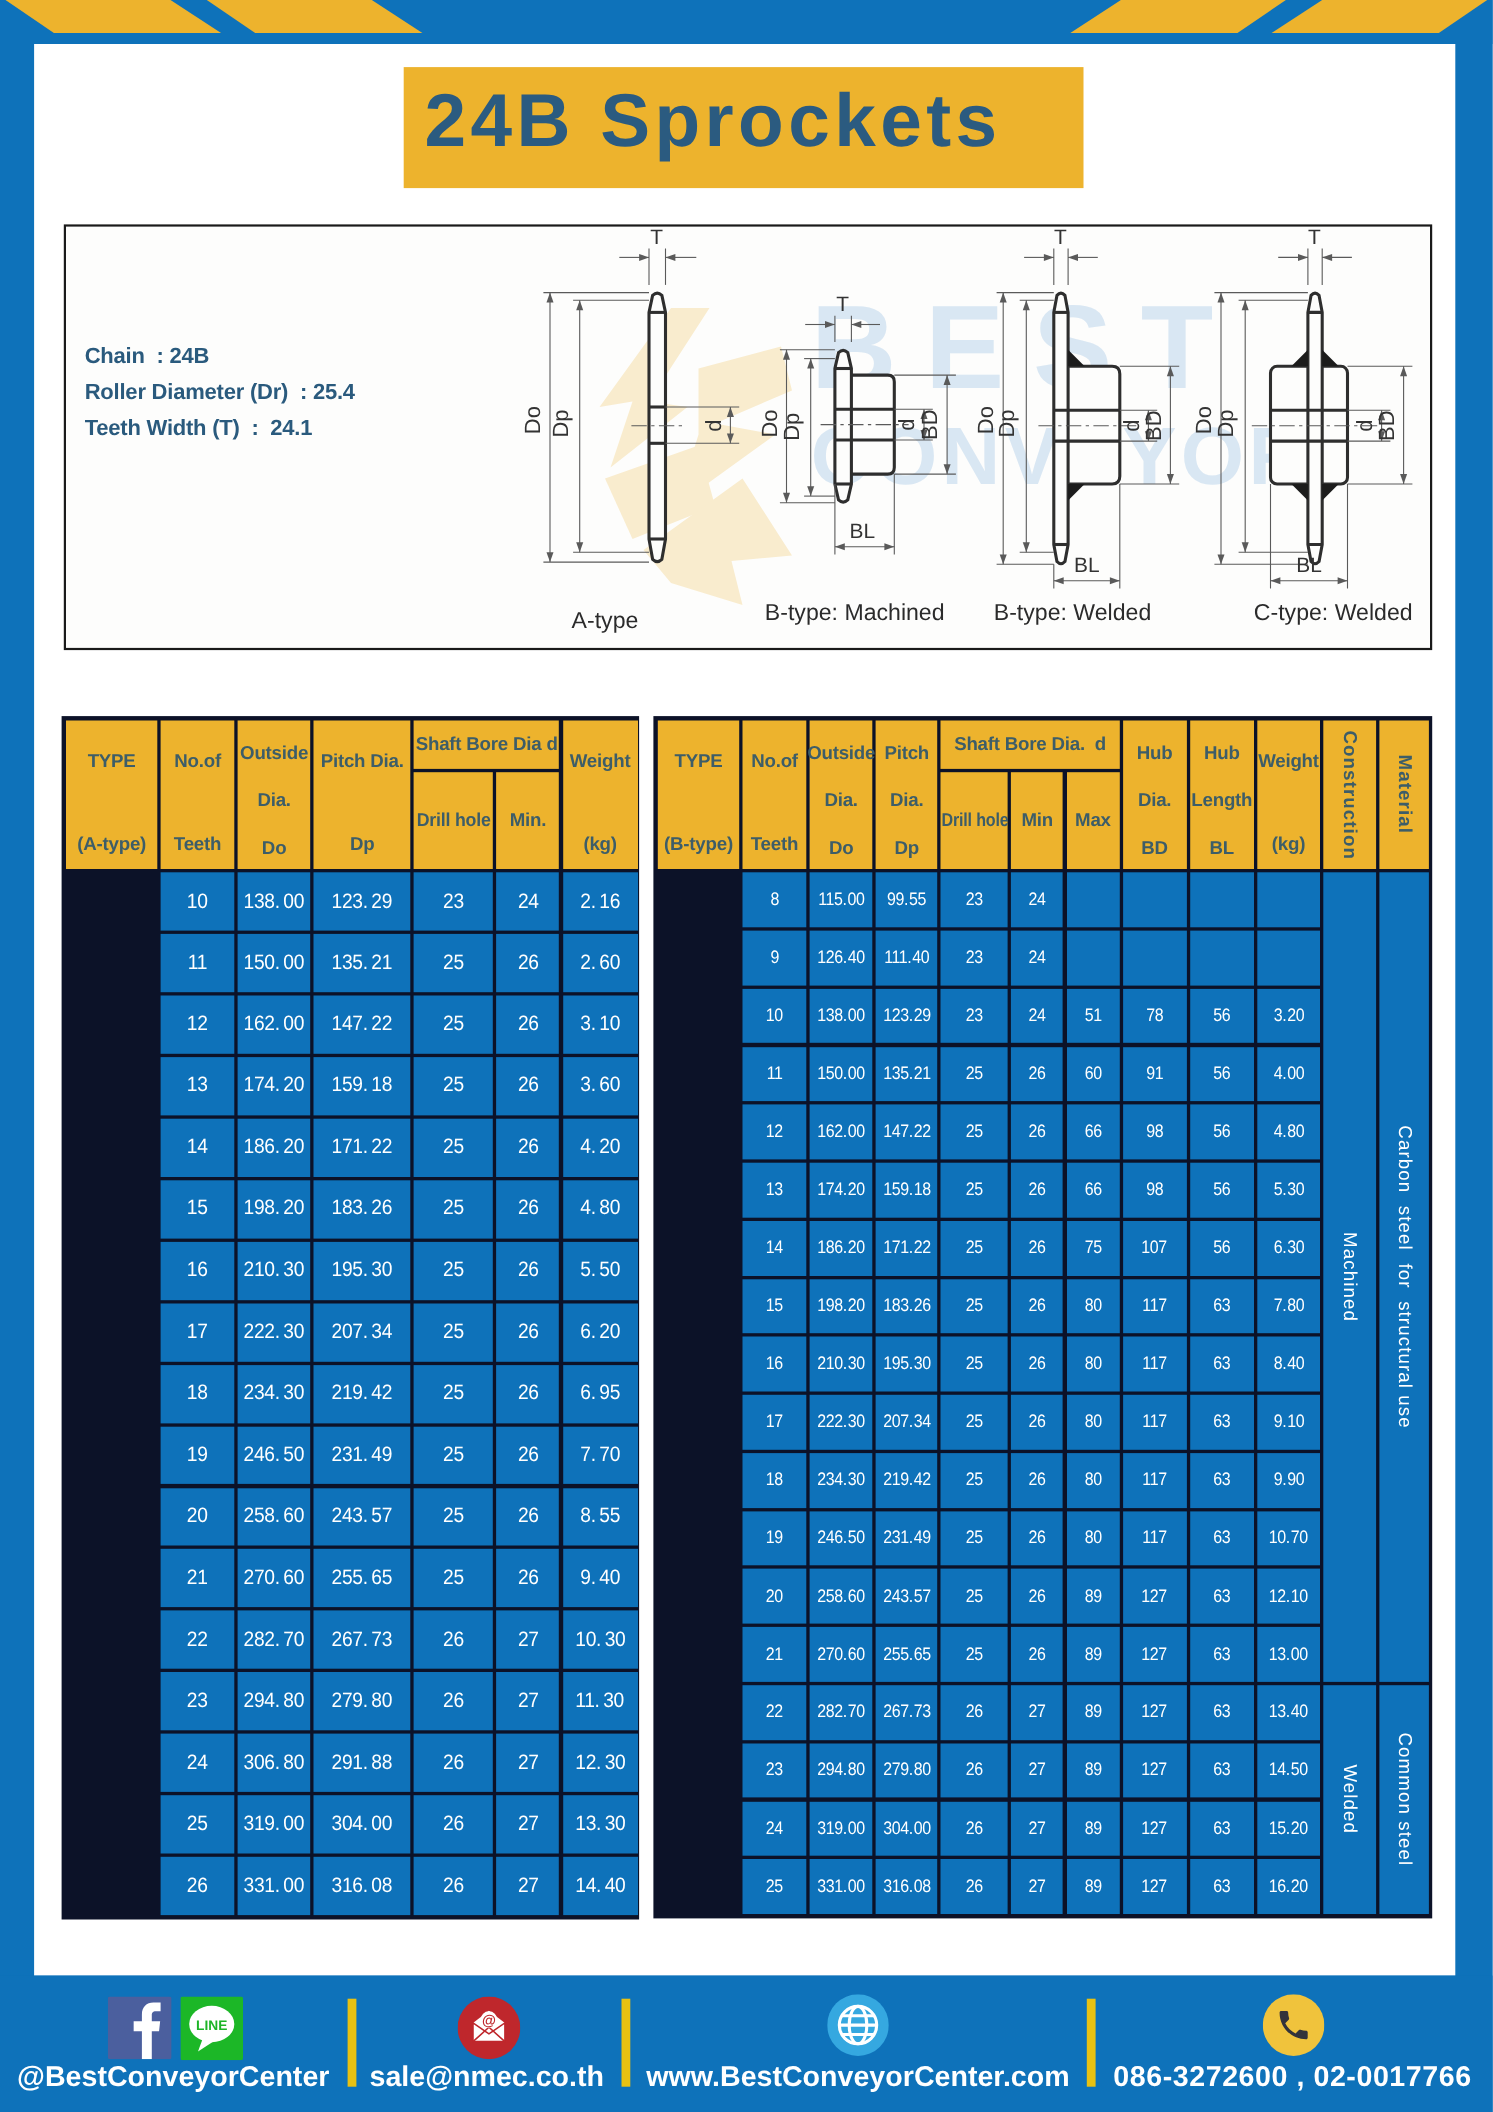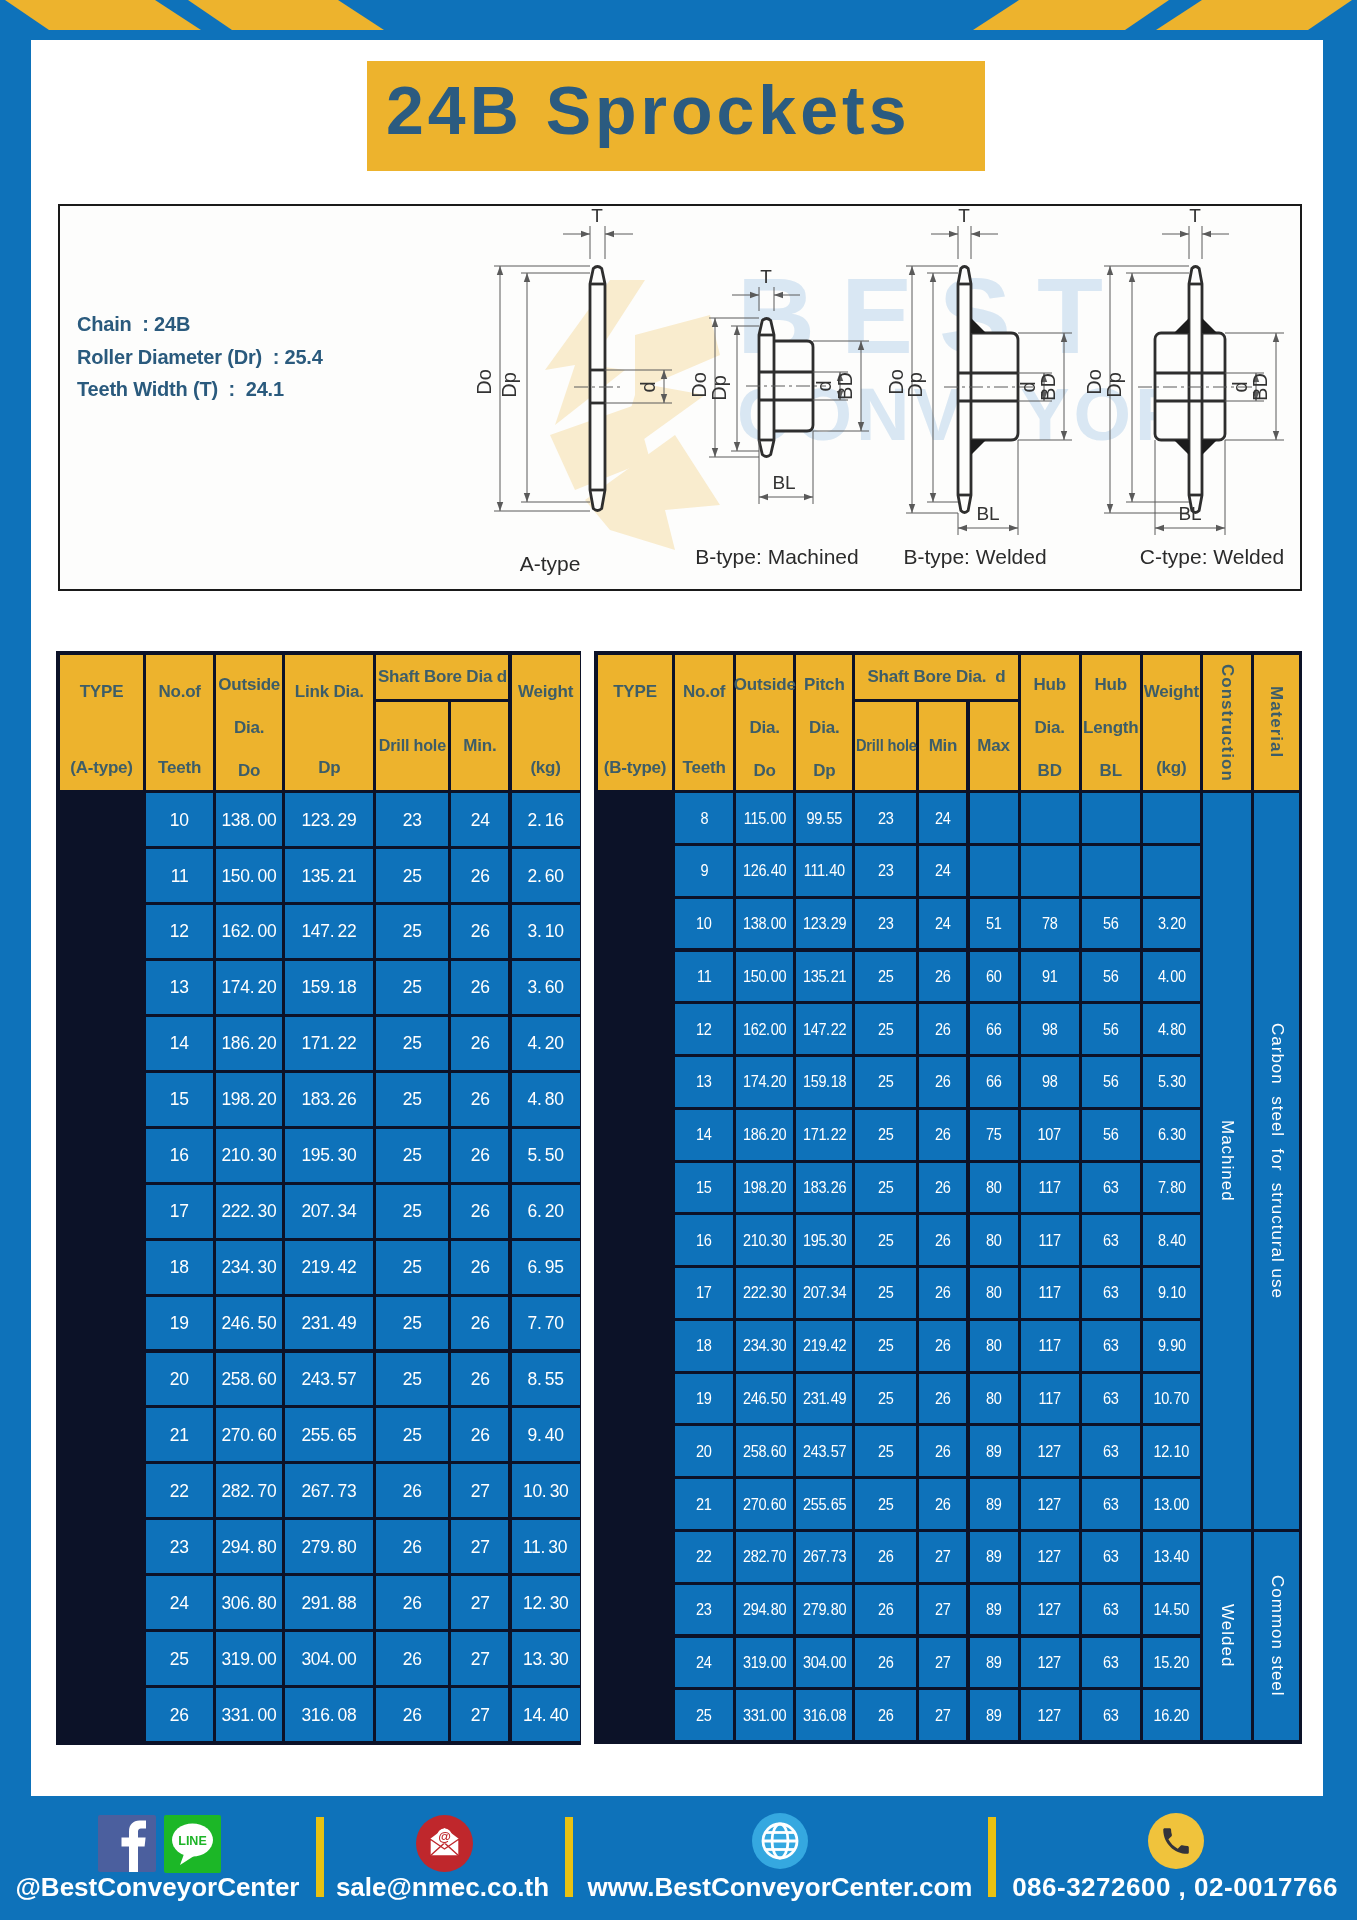--- a/index.html
+++ b/index.html
@@ -271,21 +271,21 @@
 <div class="h" style="grid-area:1/2/3/3">
       <span>No.of</span>
       <span>Teeth</span>
     </div>
 <div class="h h3" style="grid-area:1/3/3/4">
       <span>Outside</span>
       <span>Dia.</span>
       <span>Do</span>
     </div>
 <div class="h" style="grid-area:1/4/3/5">
-      <span>Link Dia.</span>
+      <span>Pitch Dia.</span>
       <span>Dp</span>
     </div>
 <div class="h one" style="grid-area:1/5/2/7">
       <span>Shaft Bore Dia d</span>
     </div>
 <div class="h one" style="grid-area:2/5/3/6">
       <span class="sqz">Drill hole</span>
     </div>
 <div class="h one" style="grid-area:2/6/3/7">
       <span>Min.</span>

